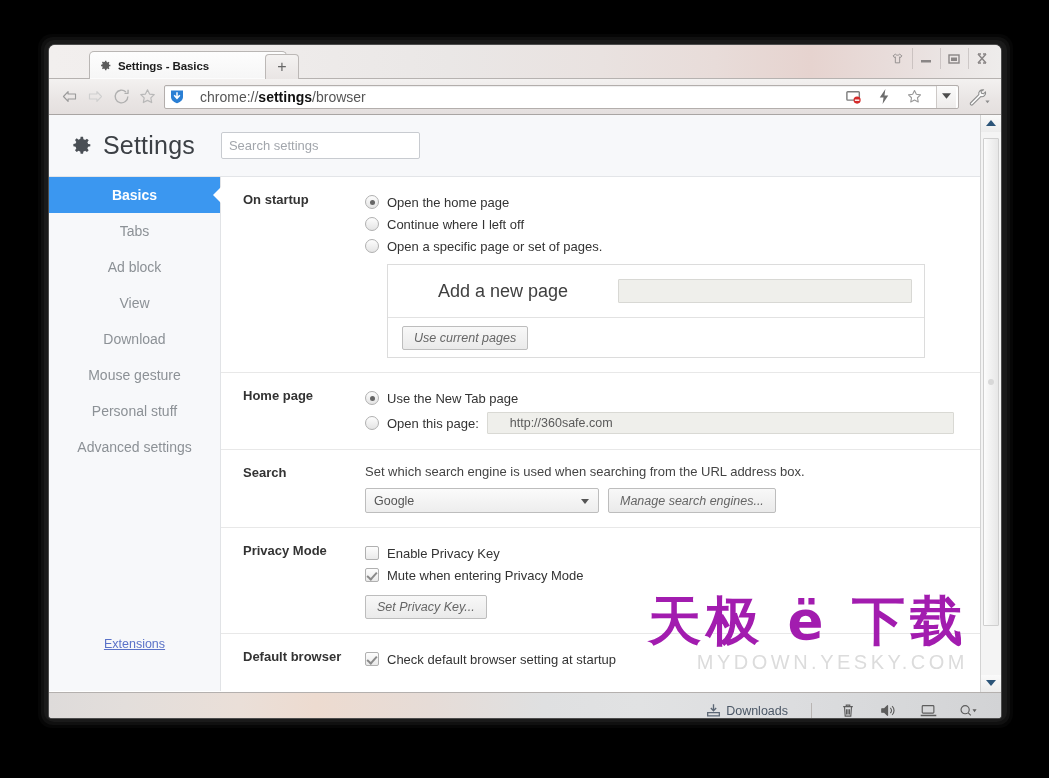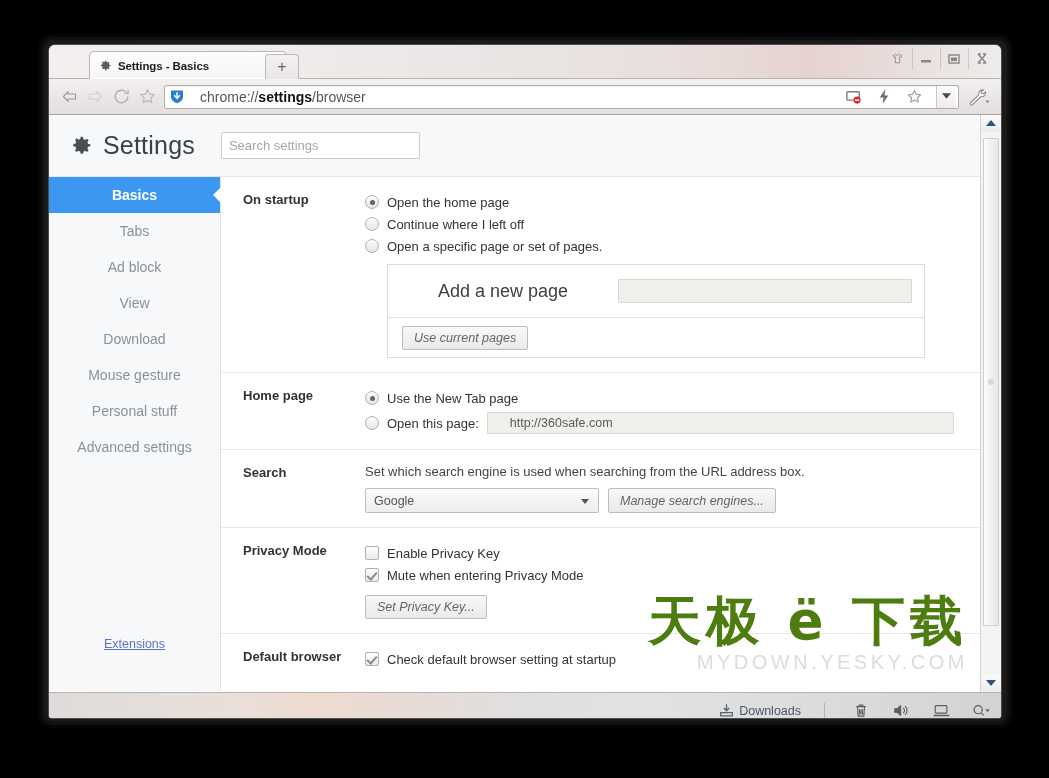--- a/index.html
+++ b/index.html
@@ -445,21 +445,21 @@
     position: absolute;
     right: 12px;
     bottom: 18px;
     text-align: right;
     pointer-events: none;
     user-select: none;
   }
   #wm-cn {
     font-size: 53px;
     font-weight: bold;
-    color: #4d7c0f;
+    color: #a21caf;
     letter-spacing: 5px;
     line-height: 58px;
     font-family: "DejaVu Sans", sans-serif;
   }
   #wm-en {
     font-size: 20px;
     color: #dcdcdc;
     letter-spacing: 3.5px;
     font-family: "Liberation Sans", sans-serif;
     margin-top: 1px;
@@ -510,21 +510,21 @@
   #statusbar {
     height: 36px;
     background: linear-gradient(to right,
       #dedbda 0%, #e3dedb 8%, #eadfd8 20%, #eddbd0 28%,
       #e6dcd7 40%, #dfe0e1 52%, #e1e2e3 62%,
       #dcdddf 78%, #d6d7d9 92%, #d2d3d5 100%);
     border-top: 1px solid #b4b0ae;
     display: flex;
     align-items: center;
     justify-content: flex-end;
-    padding-right: 9px;
+    padding-right: 22px;
     gap: 16px;
   }
   #dl-group { display: flex; align-items: center; cursor: pointer; }
   #dl-label {
     font-size: 12.5px;
     color: #4b5766;
     margin-left: 5px;
   }
   .sb-sep {
     width: 1px; height: 15px;

